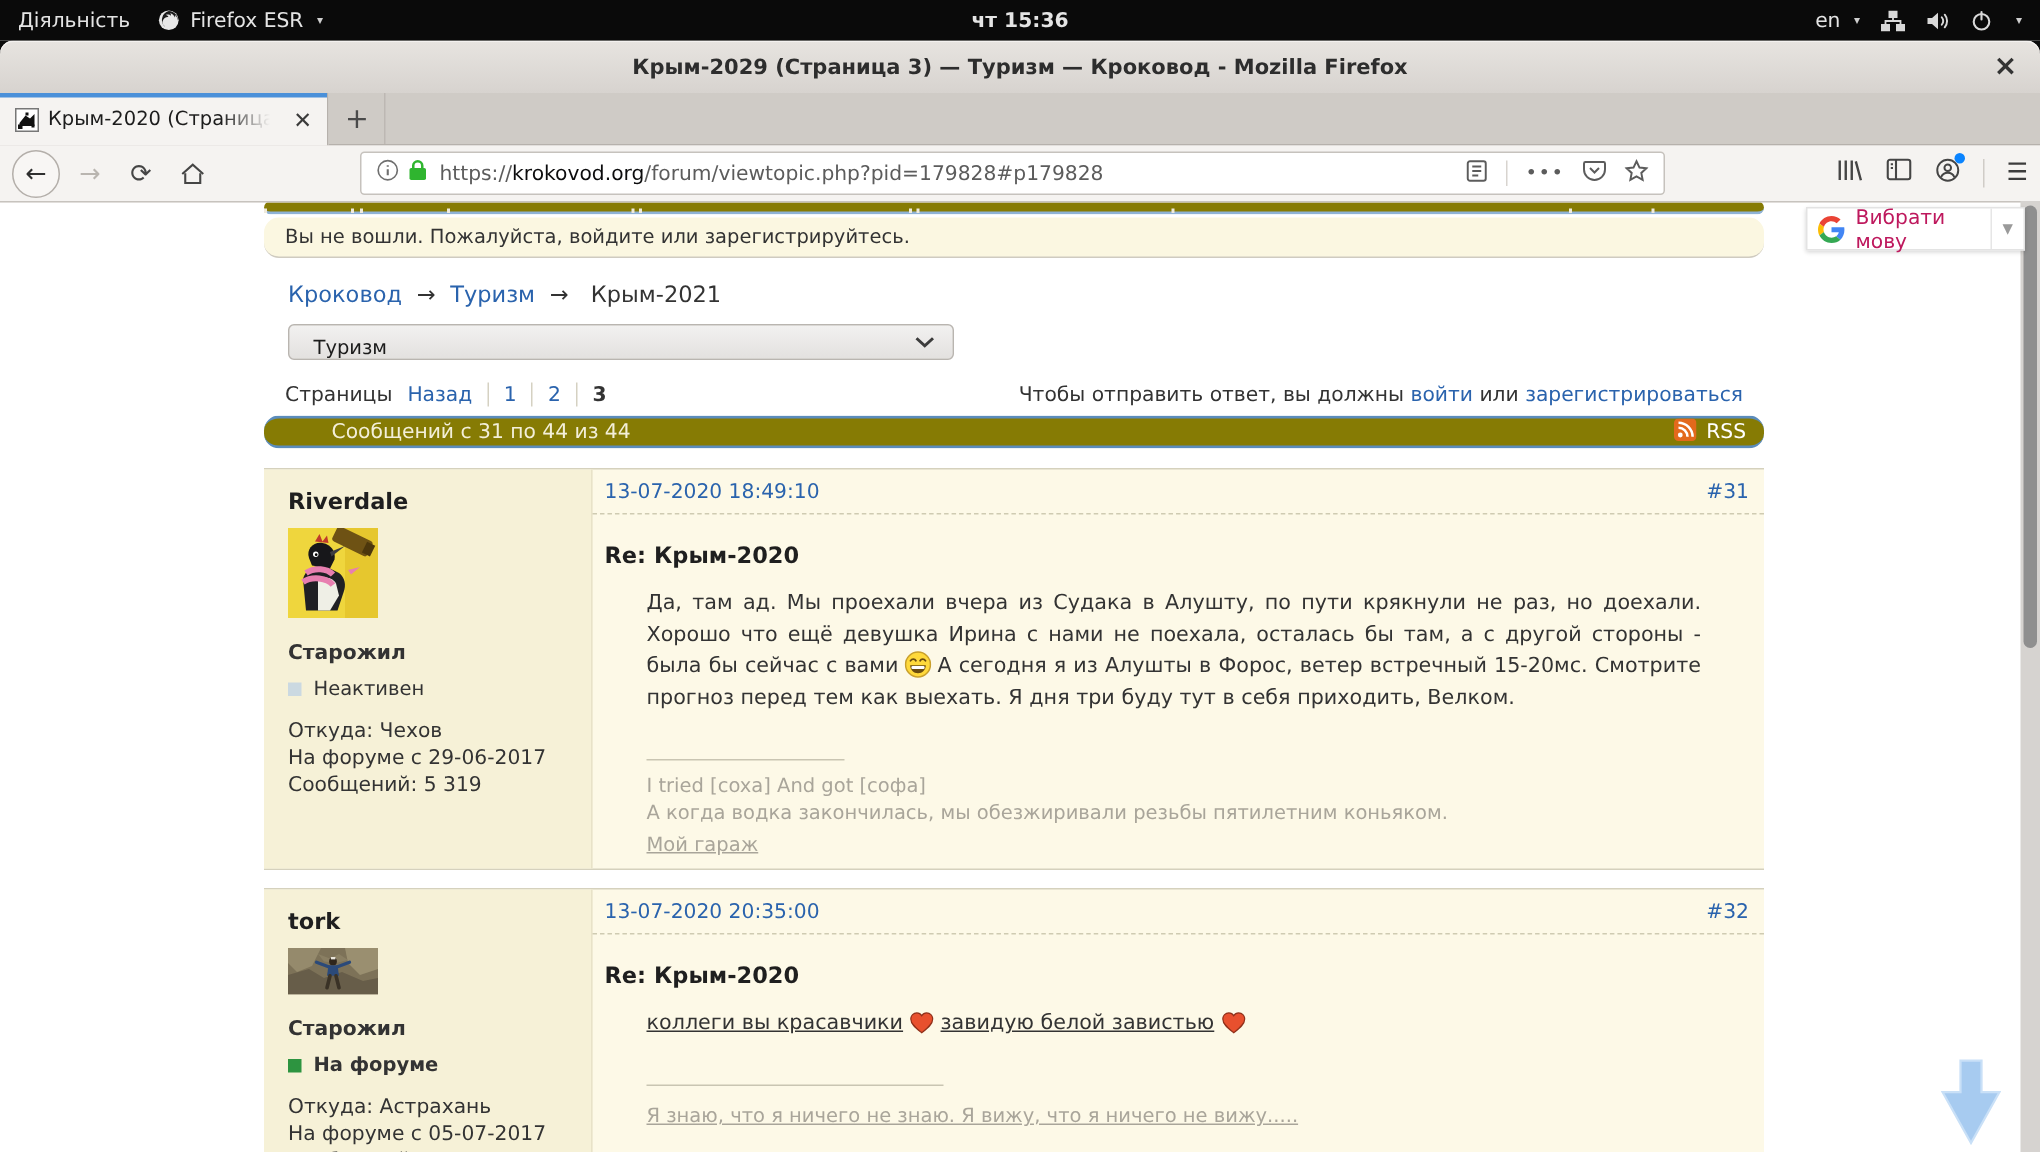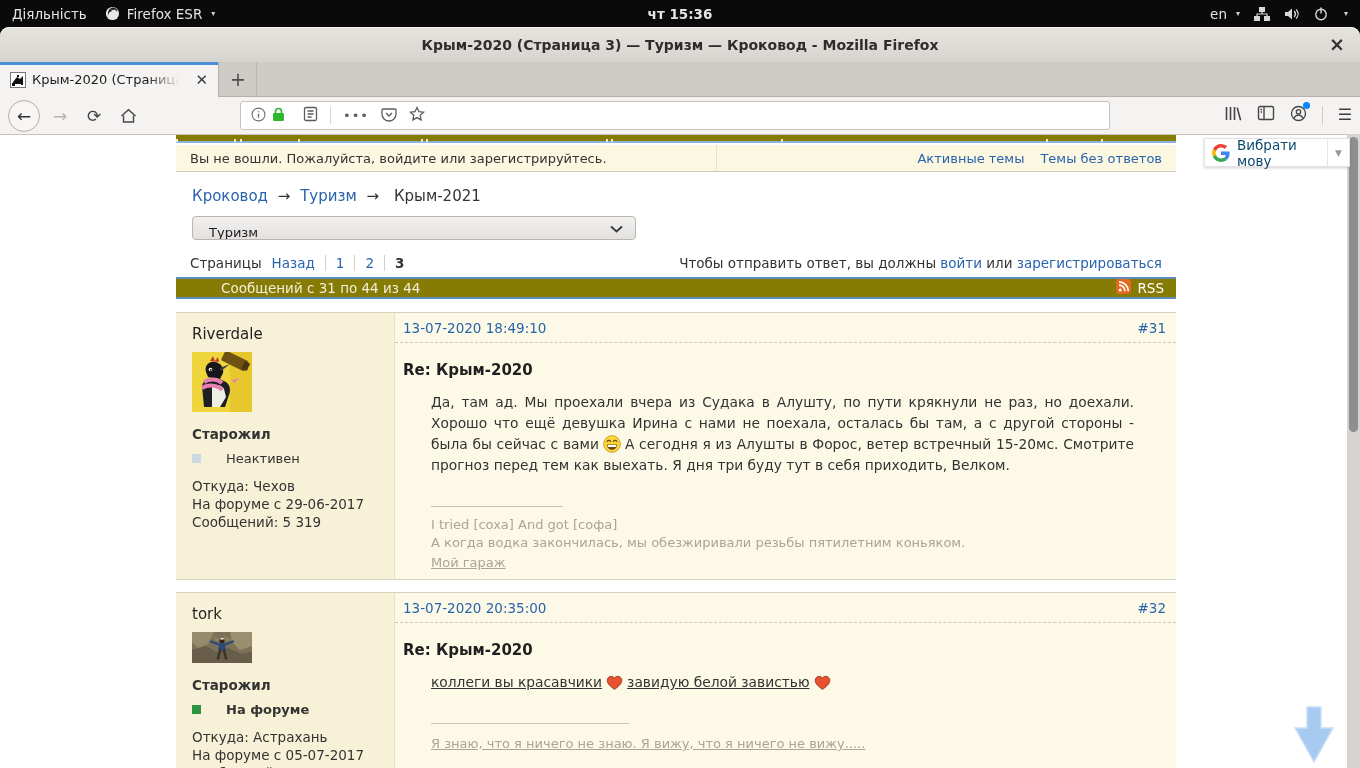--- a/index.html
+++ b/index.html
@@ -55,21 +55,21 @@
   .url-actions{display:flex;align-items:center;gap:12px;padding:0 10px;}
   .url-sep{width:1px;height:17px;background:#d8d4cf;}
   .nav-right{position:absolute;right:8px;top:4px;display:flex;align-items:center;gap:15px;height:28px;}
   .nav-right .sep{width:1px;height:19px;background:#d0ccc7;}
   .hamburger{font-size:16px;color:#3c3c3c;letter-spacing:0;line-height:4px;}
   .acct-wrap{position:relative;}
   .acct-dot{position:absolute;right:-3px;top:-3px;width:7px;height:7px;border-radius:50%;background:#0a84ff;}
 
   
   .content{position:absolute;top:134px;left:0;right:0;bottom:0;background:#fff;}
-  .col{position:absolute;left:176px;width:1000px;box-sizing:border-box;}
+  .col{position:absolute;left:176px;width:1000px;box-sizing:border-box;border-radius:10px;}
 
   .menu-sliver{top:0;height:9px;background:#867b04;border-bottom:2px solid #8fb3d6;}
   .speck{position:absolute;top:5px;left:0;width:2px;height:3px;background:#efeadc;
          box-shadow:58px 0 #efeadc,64px 0 #efeadc,122px 0 #efeadc,245px 0 #efeadc,250px 0 #efeadc,
                     430px 0 #efeadc,435px 0 #efeadc,605px 0 #efeadc,870px 0 #efeadc,925px 0 #efeadc,
                     1090px 0 #efeadc,1096px 0 #efeadc;}
   .notice{top:11px;height:27px;background:#fbf7e1;border-bottom:1px solid #cfcbc0;
           display:flex;align-items:center;font-size:13px;color:#333;}
   .notice-msg{margin-left:14px;}
   .notice-links{margin-left:auto;display:flex;gap:16px;margin-right:14px;height:100%;align-items:center;
@@ -94,24 +94,24 @@
   .pb-text{margin-left:14px;}
   .pb-rss{margin-left:auto;margin-right:12px;display:flex;align-items:center;gap:6px;color:#fff;text-decoration:none;}
 
   
   .post{position:absolute;left:176px;width:1000px;display:flex;box-sizing:border-box;
         border-top:1px solid #d5d1bd;border-bottom:1px solid #d5d1bd;background:#fdf9e7;}
   .post-31{top:178px;height:268px;}
   .post-32{top:458px;height:300px;}
   .post-left{width:219px;flex:none;background:#f6f1d7;border-right:1px solid #e8e2c8;
              padding:12px 0 0 16px;box-sizing:border-box;font-size:13.5px;color:#333;}
-  .author{font-size:15px;font-weight:400;color:#1f1f1f;}
+  .author{font-size:15px;font-weight:700;color:#1f1f1f;}
   .avatar{margin-top:9px;}
   .rank{font-weight:700;margin-top:11px;font-size:13.5px;}
-  .status{display:flex;align-items:center;gap:25px;margin-top:9px;font-size:13px;}
+  .status{display:flex;align-items:center;gap:8px;margin-top:9px;font-size:13px;}
   .status-sq{width:9px;height:9px;flex:none;}
   .sq-off{background:#cbd9e1;}
   .sq-on{background:#2d9440;}
   .st-bold{font-weight:700;}
   .uinfo{margin-top:11px;line-height:18px;font-size:13.5px;}
   .post-right{flex:1;display:flex;flex-direction:column;}
   .post-head{display:flex;align-items:center;padding:7px 10px 6px 8px;border-bottom:1px dashed #cfcbb2;font-size:13.5px;}
   .post-num{margin-left:auto;}
   .post-title{font-size:15px;font-weight:700;color:#1f1f1f;margin:18px 0 0 8px;}
   .post-body{margin:13px 42px 0 36px;font-size:13.8px;line-height:21px;color:#333;text-align:justify;}
@@ -120,21 +120,21 @@
   .sig-line{border-top:1px solid #c9c5b2;margin-bottom:9px;}
   .w132{width:132px;}
   .w198{width:198px;}
   .sig-text{font-size:13px;color:#a9a59a;line-height:18px;}
   .sig-link{display:inline-block;font-size:13px;color:#a9a59a;text-decoration:underline;line-height:18px;cursor:pointer;}
   .likes{margin:26px 0 0 16px;display:flex;align-items:center;gap:9px;color:#8e8a7f;font-size:13.5px;}
 
   
   .translate{position:absolute;top:138px;left:1204px;width:144px;height:27px;background:#fff;
              border:1px solid #e3e3e3;box-shadow:0 1px 3px rgba(0,0,0,.18);display:flex;align-items:center;z-index:45;}
-  .tr-label{font-size:13.5px;color:#0c4a6e;margin-left:7px;}
+  .tr-label{font-size:13.5px;color:#be185d;margin-left:7px;}
   .tr-tri{margin-left:auto;border-left:1px solid #e6e6e6;height:100%;display:flex;align-items:center;
           padding:0 7px;color:#9a9a9a;font-size:9px;}
   .tr-g{margin-left:7px;display:flex;}
   .scroll-track{position:absolute;top:134px;right:0;width:13px;bottom:0;background:#d6d3d0;z-index:44;}
   .scroll-thumb{position:absolute;top:3px;left:2px;width:9px;height:295px;background:#8f8f8f;border-radius:5px;}
   .down-arrow{position:absolute;left:1294px;top:706px;z-index:46;}
 </style>
 </head>
 <body>
 
@@ -181,21 +181,21 @@
             <circle cx="7" cy="7.5" r="5.2"></circle>
             <path d="M7 1v5" stroke-linecap="round"></path>
           </svg>
       </span>
       <span class="gb-tri">▾</span>
     </div>
   </div>
 
   <div class="win-bg"></div>
   <div class="titlebar">
-    <span>Крым-2020 (Страница 3) — Туризм — Кроковод - Mozilla Firefox</span>
+    <span>Крым-2029 (Страница 3) — Туризм — Кроковод - Mozilla Firefox</span>
     <span class="title-close">×</span>
   </div>
 
   <div class="tabstrip">
     <div class="tab">
       <div class="tab-stripe"></div>
       <span class="tab-favicon">
         <svg width="16" height="16" viewBox="0 0 16 16">
             <rect x="0.5" y="0.5" width="15" height="15" fill="#fff" stroke="#777"></rect>
             <path d="M3 10l4-5 3 2 3-3v8H3z" fill="#111"></path>
@@ -230,20 +230,21 @@
               <path d="M7.5 6.8v4M7.5 4.2v1" stroke-width="1.4"></path>
             </svg>
         </span>
         <span>
           <svg width="13" height="15" viewBox="0 0 13 15">
               <rect x="1" y="6" width="11" height="8" rx="1.2" fill="#2fb52f"></rect>
               <path d="M3.5 6V4.5a3 3 0 0 1 6 0V6" stroke="#2fb52f" stroke-width="1.7" fill="none"></path>
             </svg>
         </span>
       </span>
+      <span class="url-text"><span>https://</span><span class="url-domain">krokovod.org</span><span>/forum/viewtopic.php?pid=179828#p179828</span></span>
       <span class="url-actions">
         <span>
           <svg width="15" height="16" viewBox="0 0 15 16" fill="none" stroke="#5c5c5c" stroke-width="1.3">
               <rect x="1.5" y="1.5" width="12" height="13" rx="1.5"></rect>
               <path d="M4.5 5h6M4.5 8h6M4.5 11h4"></path>
             </svg>
         </span>
         <span class="url-sep"></span>
         <span style="color:#5c5c5c;font-size:13px;letter-spacing:1px;">•••</span>
         <span>
@@ -285,24 +286,20 @@
   </div>
 
   <div class="content">
 
     <div class="col menu-sliver" style="position:absolute;">
       <span class="speck"></span>
     </div>
 
     <div class="col notice" style="position:absolute;">
       <span class="notice-msg">Вы не вошли. Пожалуйста, войдите или зарегистрируйтесь.</span>
-      <span class="notice-links">
-        <a class="flink">Активные темы</a>
-        <a class="flink">Темы без ответов</a>
-      </span>
     </div>
 
     <div class="col breadcrumb" style="position:absolute;left:192px;">
       <a class="flink">Кроковод</a>
       <span>→</span>
       <a class="flink">Туризм</a>
       <span>→</span>
       <span>Крым-2021</span>
     </div>
 

